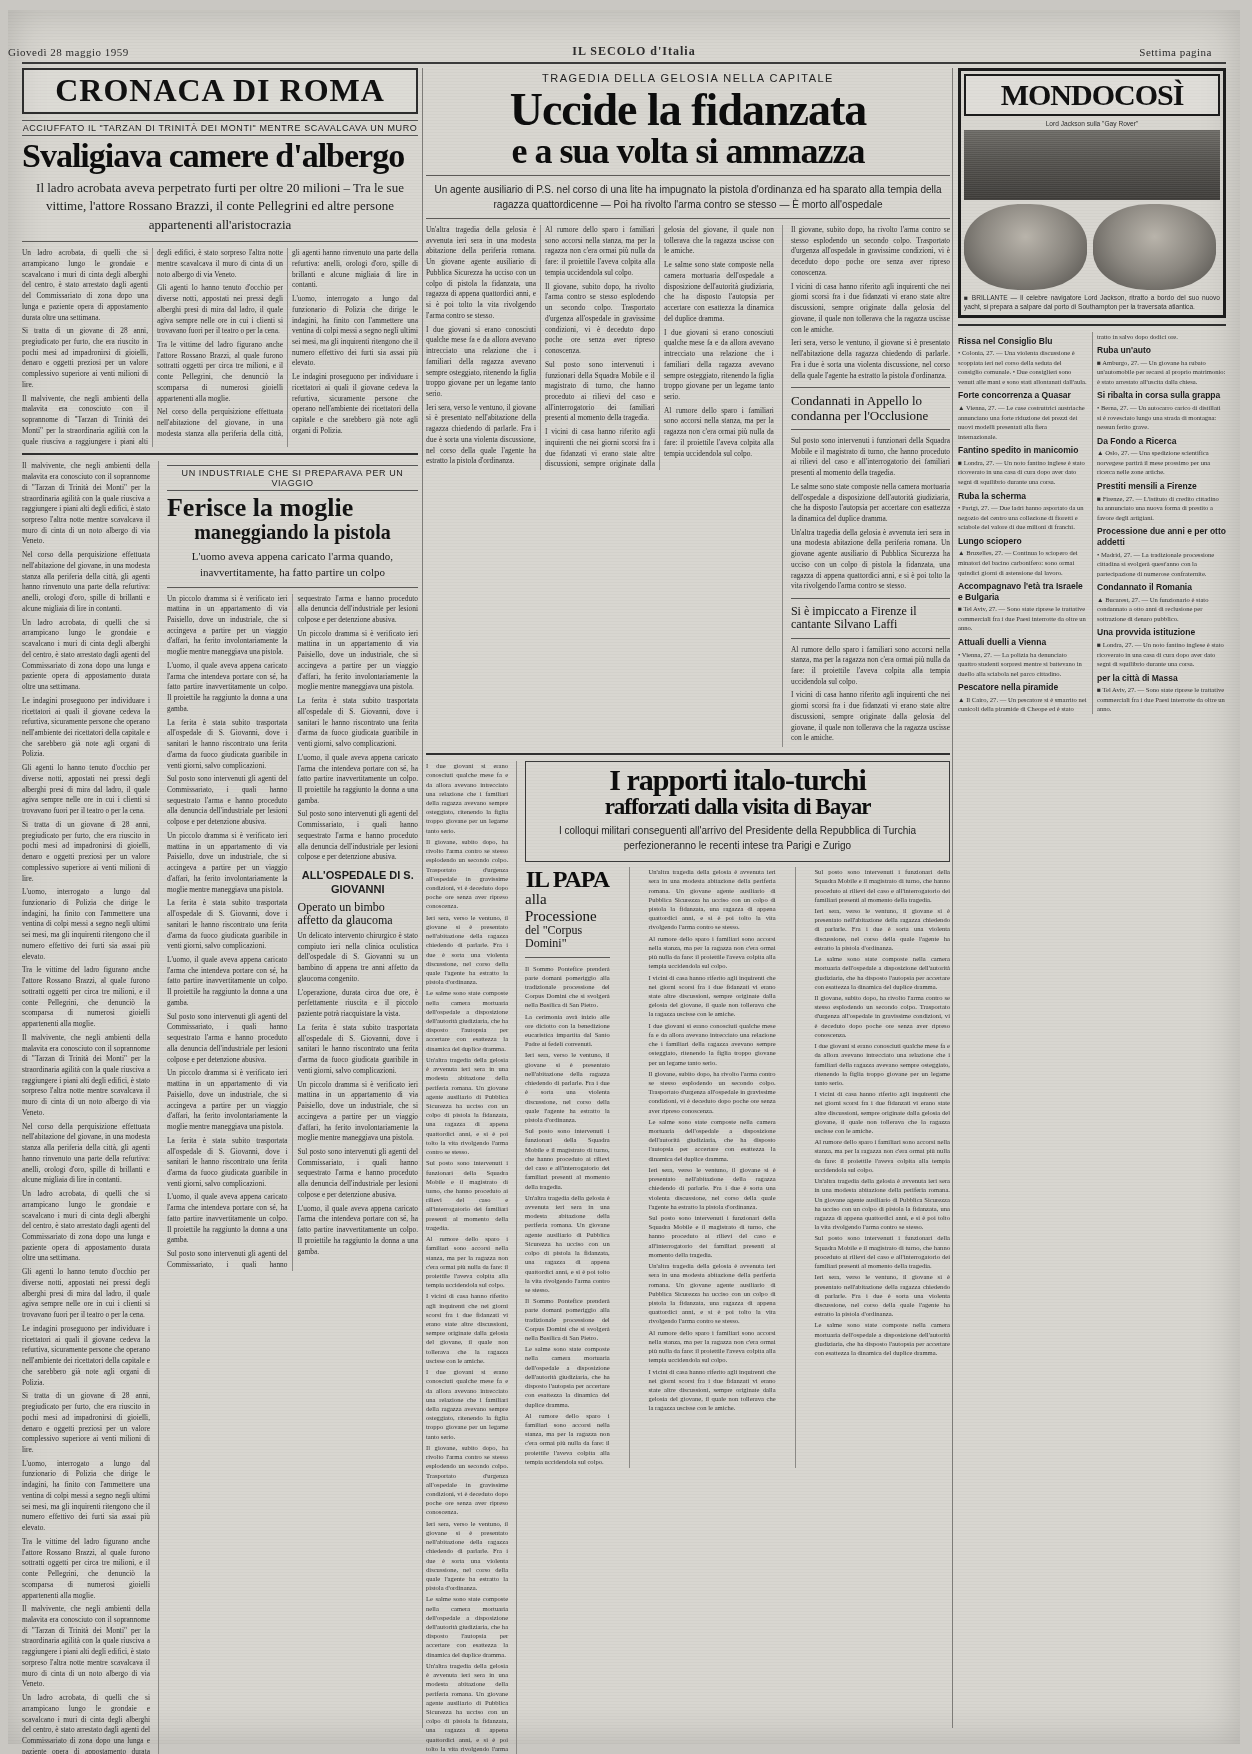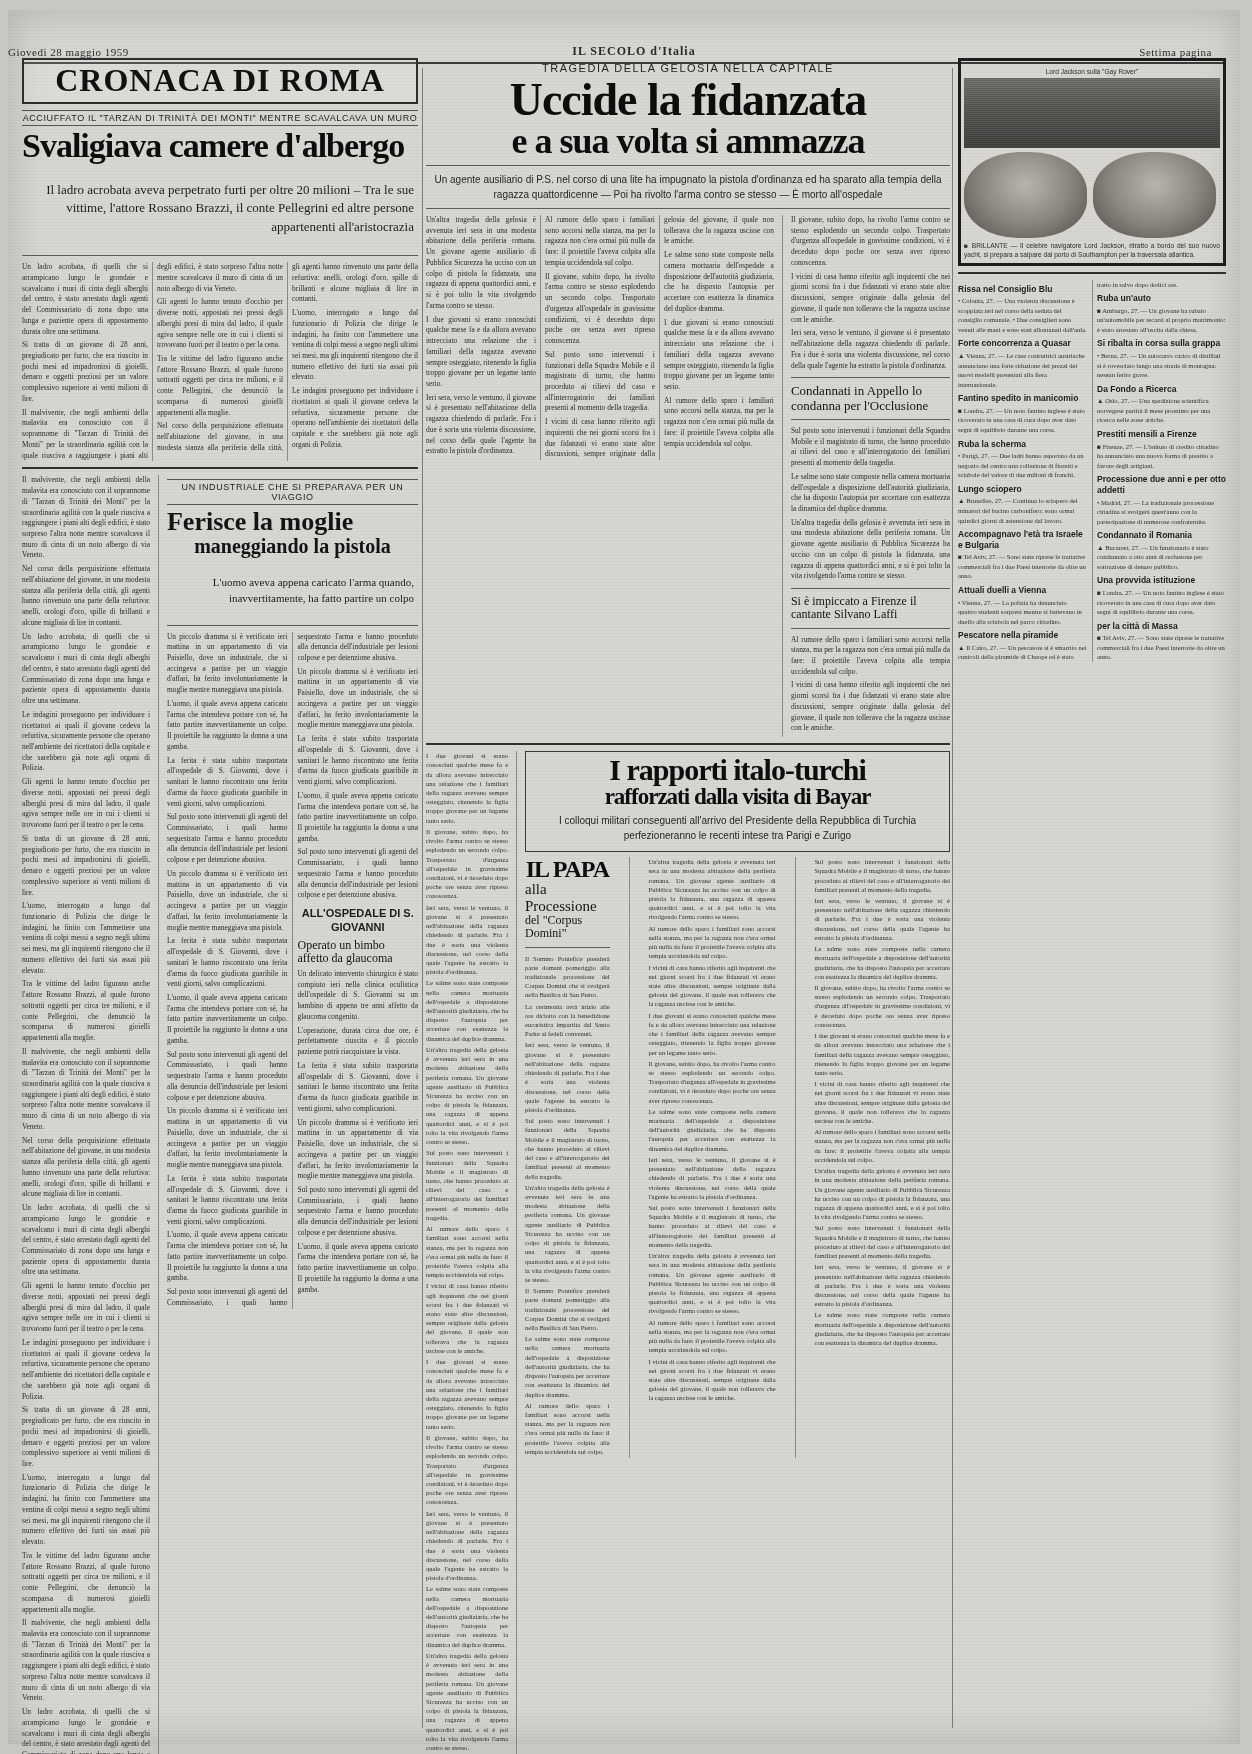--- a/index.html
+++ b/index.html
@@ -23,21 +23,21 @@
     position:absolute; left:0; top:34px; width:1204px;
     display:flex; justify-content:space-between; align-items:center;
     font-size:11px; letter-spacing:.5px; color:#2b2b2b;
   }
   .masthead .center{font-weight:bold; font-size:12px; letter-spacing:1px;}
   .rule{
     position:absolute; left:14px; width:1204px; height:2px; background:#3a3a3a;
   }
   .rule.top{top:52px;}
   .cols{
-    position:absolute; left:14px; top:48px; width:1204px; height:1662px;
+    position:absolute; left:14px; top:58px; width:1204px; height:1662px;
   }
   
   .col{position:absolute; top:0; overflow:hidden;}
   .c1{left:0; width:396px;}
   .c2{left:404px; width:524px;}
   .c3{left:936px; width:268px;}
   .vrule{position:absolute; top:58px; width:1px; height:1660px; background:#7d7b77;}
   .vr1{left:414px;} .vr2{left:944px;}
 
   
@@ -65,21 +65,21 @@
   .hl-sm{
     font-family:"Liberation Serif", serif;
     font-weight:normal; font-size:17px; line-height:1.1; color:#141414; text-align:left;
   }
   .subhead{
     font-family:"Liberation Sans", sans-serif;
     font-size:10px; line-height:1.5; text-align:center; color:#262626; margin:5px 2px;
   }
   .deck{
     font-family:"Liberation Serif", serif;
-    font-size:13px; line-height:1.45; text-align:right; color:#1d1d1d; margin:18px 4px;
+    font-size:13px; line-height:1.45; text-align:center; color:#1d1d1d; margin:6px 4px;
   }
   .minihead{
     font-family:"Liberation Sans", sans-serif;
     font-weight:bold; font-size:11px; text-align:center; line-height:1.25;
     margin:6px 0 4px; color:#1d1d1d;
   }
   .body{
     font-size:7.4px; line-height:1.45; text-align:justify; color:#2a2a2a;
     -webkit-hyphens:auto; hyphens:auto;
   }
@@ -358,20 +358,21 @@
             </div>
           </div>
         </div>
       </div>
 
     </div>
 
     <div class="col c3">
 
       <div class="mond">
+        <div class="mond-title">MONDOCOSÌ</div>
         <div class="caption">Lord Jackson sulla "Gay Rover"</div>
         <div class="photo" style="height:70px;margin-top:2px;"></div>
         <div style="display:flex;gap:6px;margin-top:4px;">
           <div class="face" style="width:48%;height:86px;"></div>
           <div class="face" style="width:48%;height:86px;"></div>
         </div>
         <div class="caption" style="text-align:justify;">■  BRILLANTE — Il celebre navigatore Lord Jackson, ritratto a bordo del suo nuovo yacht, si prepara a salpare dal porto di Southampton per la traversata atlantica.</div>
       </div>
 
       <div class="hr2"></div>

